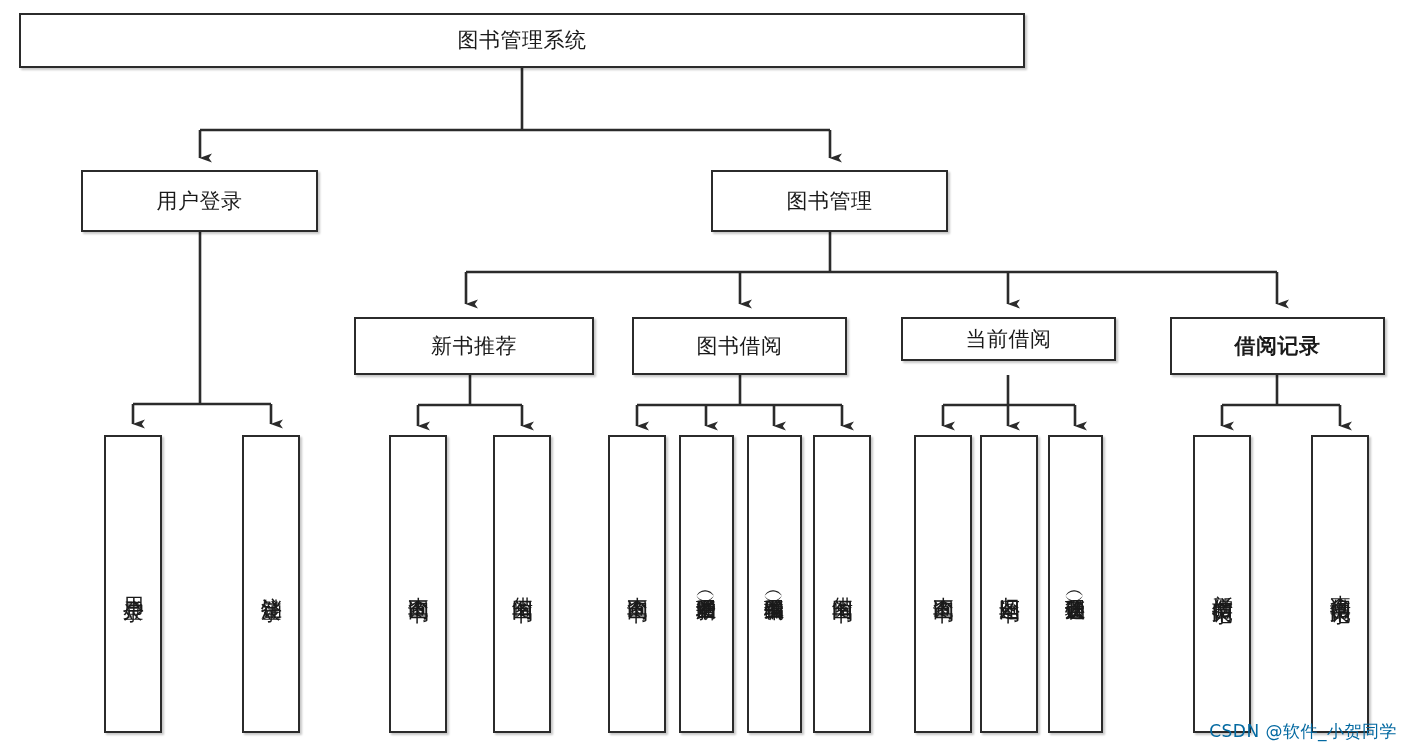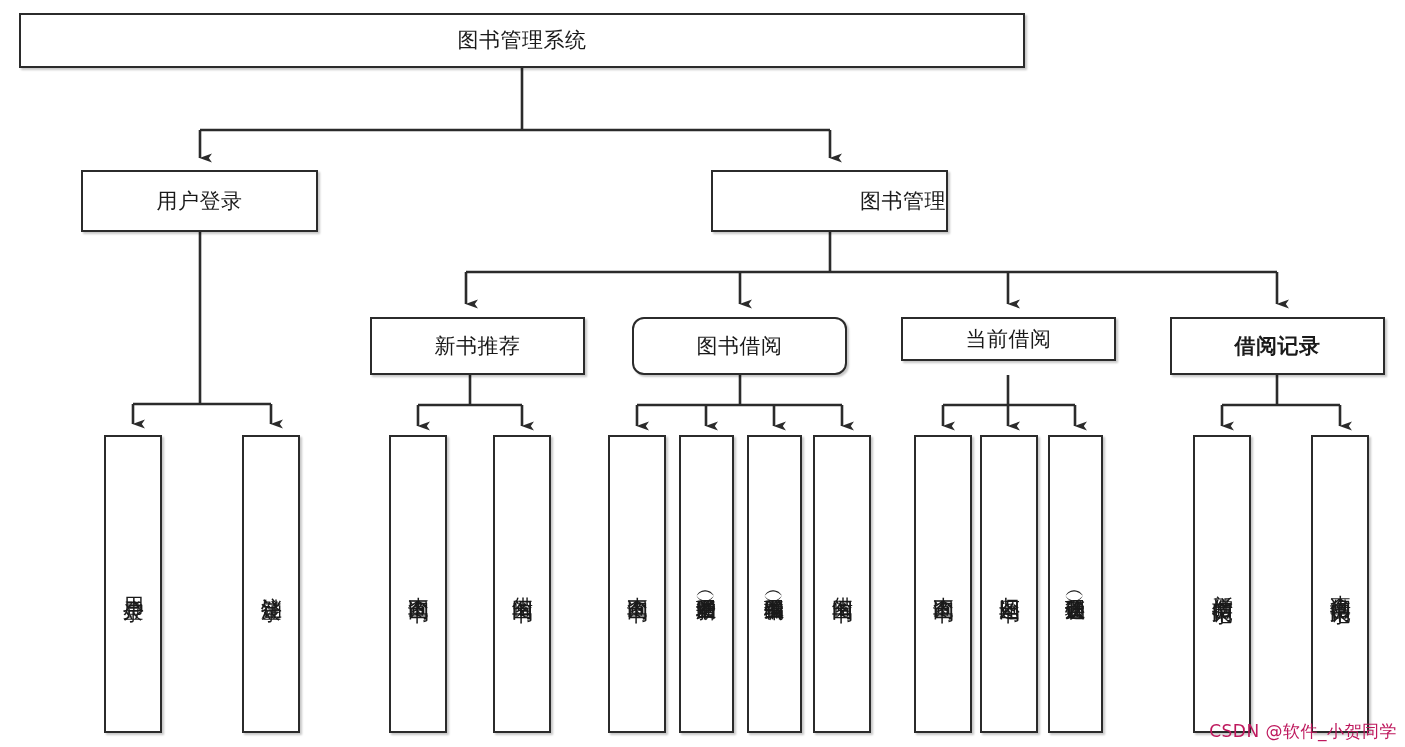--- a/index.html
+++ b/index.html
@@ -67,21 +67,21 @@
   }
   .node.v.tight .lbl {
     font-size: 20px;
     letter-spacing: 0px;
   }
   .watermark {
     position: absolute;
     right: 8px;
     bottom: 4px;
     font-size: 17px;
-    color: #be185d;
+    color: #0369a1;
     letter-spacing: 0.5px;
     white-space: nowrap;
     user-select: none;
   }
 </style>
 </head>
 <body>
 
 <div id="canvas">
 
@@ -135,28 +135,28 @@
     </g>
   </svg>
 
   <div class="node h root" style="left:19px; top:13px; width:1006px; height:55px;">
     <span class="lbl">图书管理系统</span>
   </div>
 
   <div class="node h" style="left:81px; top:170px; width:237px; height:62px;">
     <span class="lbl">用户登录</span>
   </div>
-  <div class="node h" style="left:711px; top:170px; width:237px; height:62px;justify-content:flex-end;">
+  <div class="node h" style="left:711px; top:170px; width:237px; height:62px;">
     <span class="lbl">图书管理</span>
   </div>
 
-  <div class="node h" style="left:370px; top:317px; width:215px; height:58px;">
+  <div class="node h" style="left:354px; top:317px; width:240px; height:58px;">
     <span class="lbl">新书推荐</span>
   </div>
-  <div class="node h" style="left:632px; top:317px; width:215px; height:58px;border-radius:12px;">
+  <div class="node h" style="left:632px; top:317px; width:215px; height:58px;">
     <span class="lbl">图书借阅</span>
   </div>
   <div class="node h" style="left:901px; top:317px; width:215px; height:44px;">
     <span class="lbl">当前借阅</span>
   </div>
   <div class="node h" style="left:1170px; top:317px; width:215px; height:58px;font-weight:bold;">
     <span class="lbl">借阅记录</span>
   </div>
 
   <div class="node v" style="left:104px; top:435px; width:58px; height:298px;">

